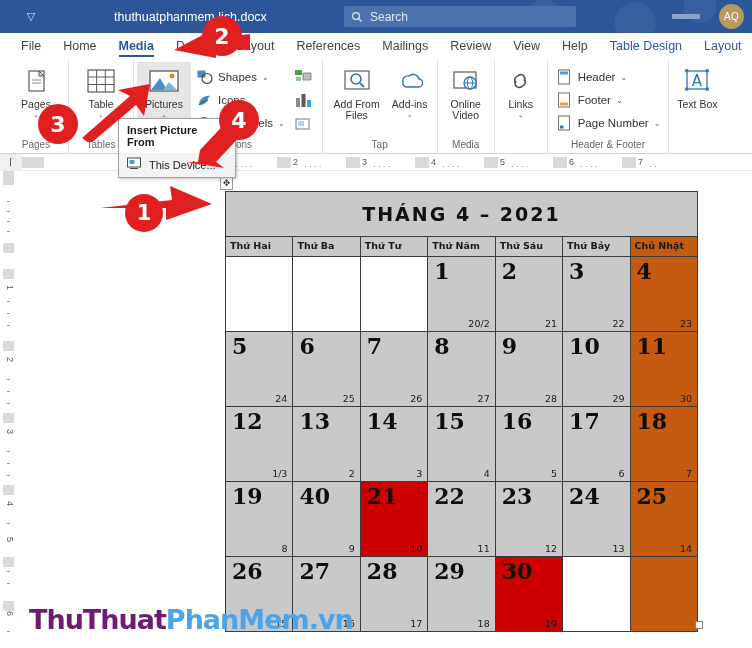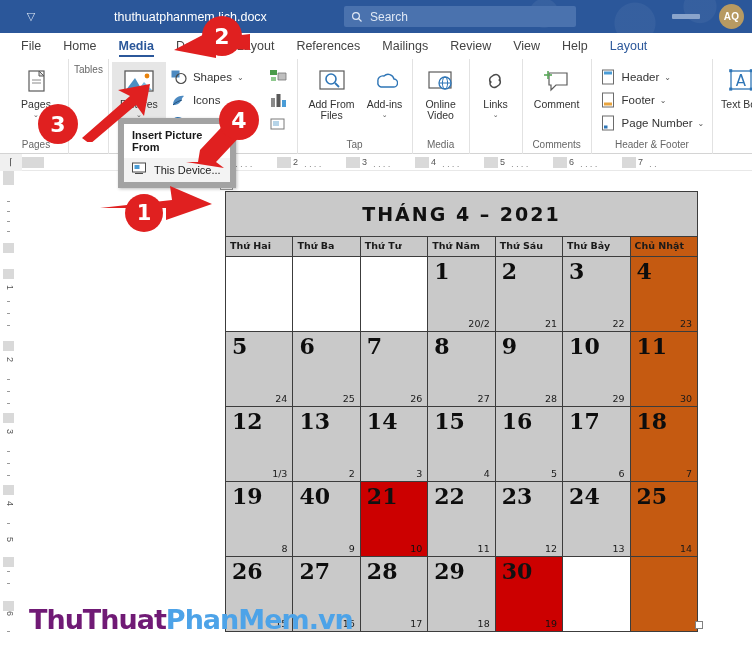--- a/index.html
+++ b/index.html
@@ -45,21 +45,21 @@
   .searchbox svg { flex: none; }
   .searchbox span { color: #dfe8f5; font-size: 12px; }
   .win-min {
     position: absolute; right: 52px; top: 14px;
     width: 28px; height: 5px; background: #8aa4cb; border-radius: 1px;
   }
   .avatar {
     position: absolute; right: 8px; top: 4px;
     width: 25px; height: 25px; border-radius: 50%;
     background: #b79a62; color: #fff;
-    font-size: 10px; font-weight: bold;
+    font-size: 10px; font-weight: normal;
     display: flex; align-items: center; justify-content: center;
     letter-spacing: .3px;
   }
 
   
   .tabs {
     height: 26px; background: #ffffff;
     display: flex; align-items: center;
     padding-left: 10px; gap: 0px;
     border-bottom: 1px solid #ffffff;
@@ -119,21 +119,21 @@
   .car { font-size: 8px; color: #555; }
   .iconcol3 {
     display:flex; flex-direction:column; gap: 4px;
     padding: 6px 4px 0 4px; align-items:center;
   }
 
   
   .dropdown {
     position: absolute; left: 118px; top: 118px;
     width: 118px; background: #fca5a5;
-    border: 6px solid #a3a3a3;
+    border: 1px solid #a3a3a3;
     z-index: 40; box-shadow: 1px 1px 3px rgba(0,0,0,.25);
   }
   .dd-head {
     font-size: 11px; font-weight: bold; color: #1a1a1a;
     padding: 5px 8px 5px 8px; background: #ffffff;
   }
   .dd-item {
     display:flex; align-items:center; gap:7px;
     font-size: 11px; color: #1a1a1a;
     padding: 4px 8px 5px 8px; background:#f3f3f3;
@@ -282,20 +282,21 @@
   <div class="tab">File</div>
   <div class="tab">Home</div>
   <div class="tab active">Media</div>
   <div class="tab">Design</div>
   <div class="tab">Layout</div>
   <div class="tab">References</div>
   <div class="tab">Mailings</div>
   <div class="tab">Review</div>
   <div class="tab">View</div>
   <div class="tab">Help</div>
+  <div class="tab ctx">Table Design</div>
   <div class="tab ctx">Layout</div>
 </div>
 
 <div class="ribbon">
 
   <div class="rgroup">
     <div class="rgroup-body">
       <div class="bigbtn">
         <div class="bicon">
           <svg width="26" height="28" viewBox="0 0 26 28">
@@ -306,20 +307,35 @@
           </svg>
         </div>
         <div class="blabel">Pages</div>
         <div class="bcar">⌄</div>
       </div>
     </div>
     <div class="rgroup-label">Pages</div>
   </div>
 
   <div class="rgroup">
+    <div class="rgroup-body">
+      <div class="bigbtn">
+        <div class="bicon">
+          <svg width="32" height="30" viewBox="0 0 32 30">
+            <rect x="3" y="3" width="26" height="22" fill="#fff" stroke="#5b5b5b" stroke-width="1.2"></rect>
+            <line x1="3" y1="10" x2="29" y2="10" stroke="#5b5b5b" stroke-width="1"></line>
+            <line x1="3" y1="17.5" x2="29" y2="17.5" stroke="#5b5b5b" stroke-width="1"></line>
+            <line x1="11.6" y1="3" x2="11.6" y2="25" stroke="#5b5b5b" stroke-width="1"></line>
+            <line x1="20.3" y1="3" x2="20.3" y2="25" stroke="#5b5b5b" stroke-width="1"></line>
+          </svg>
+        </div>
+        <div class="blabel">Table</div>
+        <div class="bcar">⌄</div>
+      </div>
+    </div>
     <div class="rgroup-label">Tables</div>
   </div>
 
   <div class="rgroup" style="padding-left:3px;">
     <div class="rgroup-body">
       <div class="bigbtn sel">
         <div class="bicon">
           <svg width="34" height="30" viewBox="0 0 34 30">
             <rect x="3" y="4" width="28" height="20" fill="#fff" stroke="#5b5b5b" stroke-width="1.3"></rect>
             <path d="M4 23 L13 11 L20 23 Z" fill="#4a90c4"></path>
@@ -440,35 +456,20 @@
             <path d="M17 10 a4 4 0 0 1 0 6 l-3 2 a4 4 0 0 1 -5 -6" fill="none" stroke="#4a4a4a" stroke-width="1.5"></path>
           </svg>
         </div>
         <div class="blabel">Links</div>
         <div class="bcar">⌄</div>
       </div>
     </div>
     <div class="rgroup-label"></div>
   </div>
 
-  <div class="rgroup">
-    <div class="rgroup-body">
-      <div class="bigbtn" style="width:58px">
-        <div class="bicon">
-          <svg width="32" height="28" viewBox="0 0 32 28">
-            <path d="M8 5 h18 v12 h-11 l-5 5 v-5 h-2 z" fill="#fff" stroke="#5b5b5b" stroke-width="1.2"></path>
-            <line x1="7" y1="3" x2="7" y2="11" stroke="#5aa85a" stroke-width="1.6"></line>
-            <line x1="3" y1="7" x2="11" y2="7" stroke="#5aa85a" stroke-width="1.6"></line>
-          </svg>
-        </div>
-        <div class="blabel">Comment</div>
-      </div>
-    </div>
-    <div class="rgroup-label">Comments</div>
-  </div>
 
   <div class="rgroup">
     <div class="rgroup-body">
       <div class="smallcol">
         <div class="smallbtn">
           <span class="sicon">
             <svg width="14" height="16" viewBox="0 0 14 16">
               <rect x="1.5" y="1" width="11" height="14" fill="#fff" stroke="#6b6b6b" stroke-width="1"></rect>
               <rect x="3" y="2.5" width="8" height="3" fill="#4a9cd6"></rect>
             </svg>

